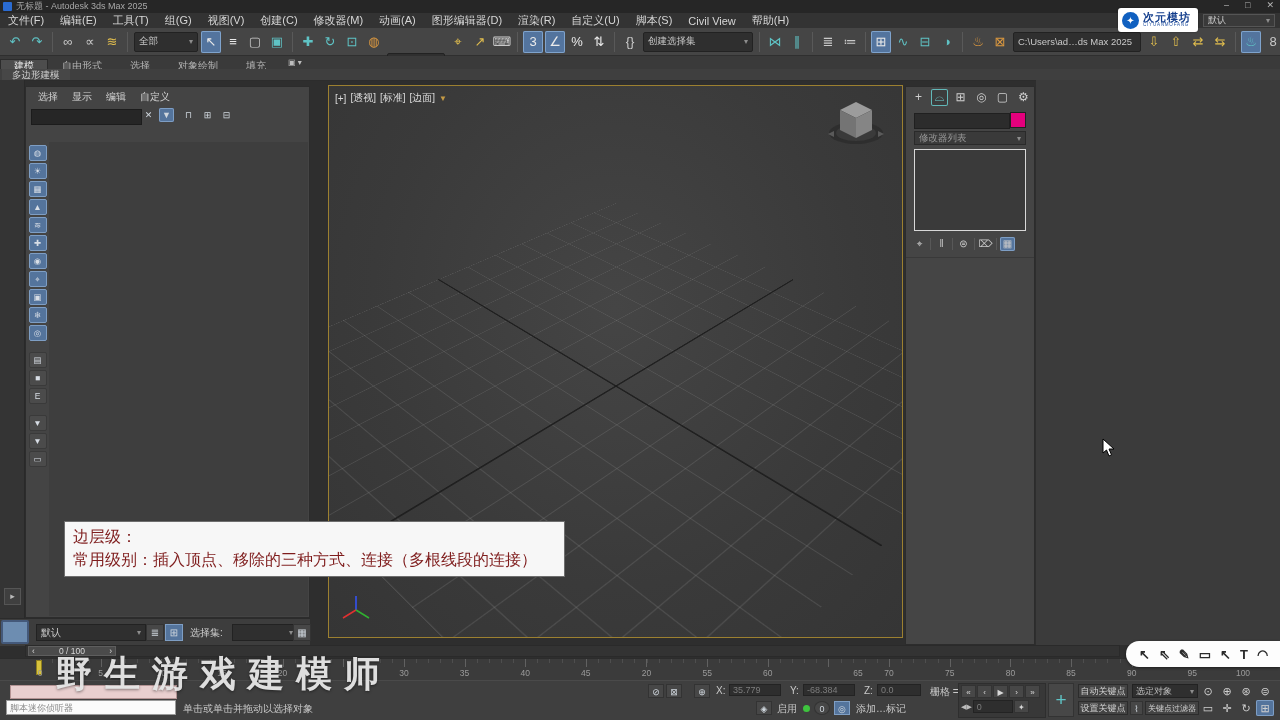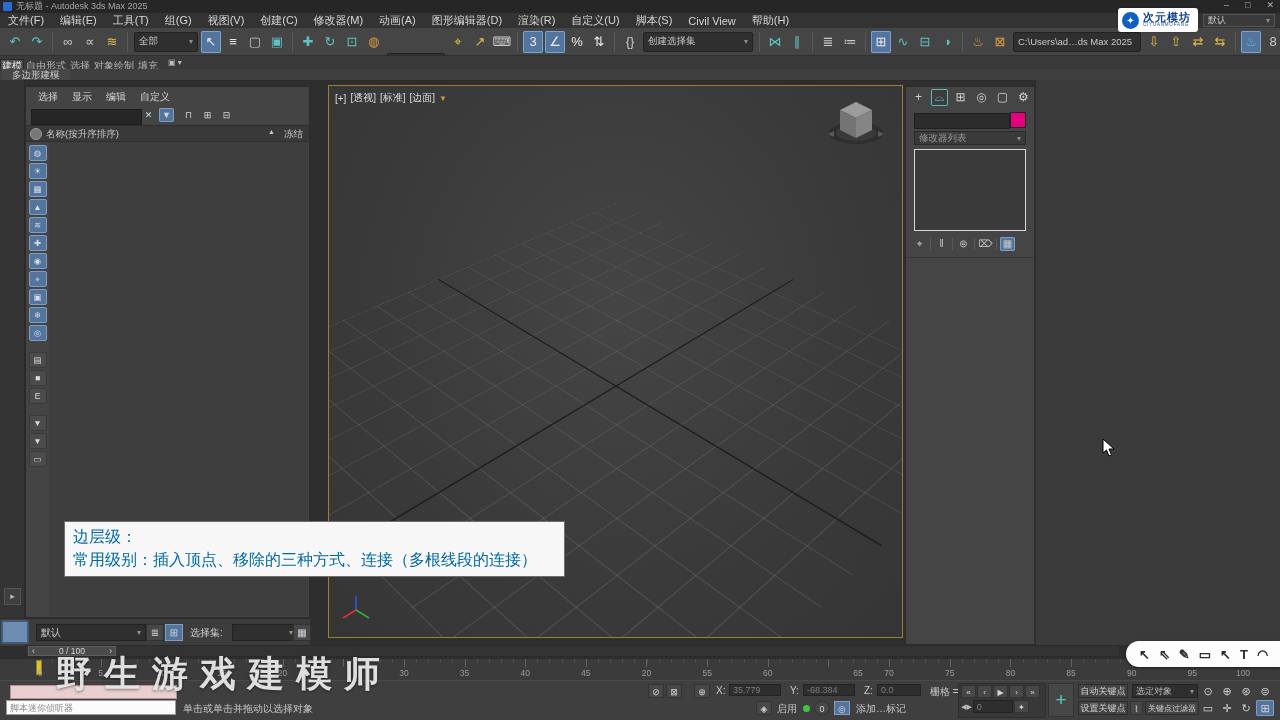--- a/index.html
+++ b/index.html
@@ -20,21 +20,21 @@
   .maintoolbar{position:absolute;left:0;top:28px;width:1280px;height:28px;background:#454545;display:flex;align-items:center;padding-left:4px;border-bottom:1px solid #2f2f2f;box-sizing:border-box;}
   .tbtn{width:20px;height:22px;line-height:22px;text-align:center;font-size:13px;border-radius:2px;margin:0 1px;flex:0 0 auto;}
   .tbtn.on{background:#53749e;box-shadow:inset 0 0 0 1px #7fa3cc;}
   .tsep{width:1px;height:20px;background:#595959;margin:0 4px;flex:0 0 auto;}
   .tdd{height:18px;background:#2f2f2f;border:1px solid #222;border-radius:2px;display:flex;align-items:center;justify-content:space-between;font-size:9.5px;color:#c9c9c9;padding:0 4px;margin:0 2px;flex:0 0 auto;overflow:hidden;white-space:nowrap;}
   .tdd-caret{color:#8d8d8d;font-size:8px;margin-left:3px;}
   .teal{color:#5fc3c5;}.yellow{color:#e0bd4e;}.orange{color:#df9a3f;}.gray{color:#c9c9c9;}.white{color:#eaeaea;}.green{color:#7ec24a;}
 
   
   .ribbon-tabs{position:absolute;left:0;top:56px;width:1280px;height:13px;background:#3a3a3a;display:flex;align-items:center;font-size:10px;color:#b5b5b5;}
-  .rtab{padding:0 2px;height:13px;line-height:13px;margin-top:6px;}
+  .rtab{padding:0 14px;height:13px;line-height:13px;margin-top:6px;}
   .rtab.active{background:#4d4d4d;color:#e9e9e9;box-shadow:inset 0 0 0 1px #2c2c2c;}
   .ribbon-more{font-size:8px;color:#bdbdbd;margin-left:8px;}
   .ribbon-row2{position:absolute;left:0;top:69px;width:1280px;height:11px;background:#3f3f3f;border-bottom:1px solid #2c2c2c;}
   .panel-tab{position:absolute;left:2px;top:0;height:11px;line-height:11px;padding:0 10px;background:#474747;font-size:9.5px;color:#cfcfcf;}
 
   
   .left-strip{position:absolute;left:0;top:80px;width:24px;height:538px;background:#343434;border-right:1px solid #292929;}
   .left-strip-btn{position:absolute;left:4px;top:508px;width:15px;height:15px;background:#3f3f3f;border:1px solid #555;color:#bbb;font-size:9px;text-align:center;line-height:15px;}
 
   
@@ -86,21 +86,21 @@
   .cp-swatch{position:absolute;left:104px;top:25px;width:14px;height:14px;border:1px solid #222;}
   .cp-modlist{position:absolute;left:8px;top:44px;width:112px;height:14px;background:#3a3a3a;border:1px solid #2a2a2a;display:flex;align-items:center;justify-content:space-between;padding:0 4px;font-size:9.5px;color:#979797;box-sizing:border-box;}
   .cp-stack{position:absolute;left:8px;top:62px;width:112px;height:82px;background:#3a3a3a;border:1px solid #d8d8d8;box-sizing:border-box;}
   .cp-stackbtns{position:absolute;left:6px;top:150px;display:flex;align-items:center;gap:3px;}
   .cpsb{width:15px;height:14px;line-height:14px;text-align:center;font-size:10px;color:#c9c9c9;}
   .cpsb.on{background:#54749c;box-shadow:inset 0 0 0 1px #7e9ec4;border-radius:2px;}
   .cpsb-sep{width:1px;height:12px;background:#585858;}
   .cp-div{position:absolute;left:0;top:170px;width:100%;border-top:1px solid #393939;}
 
   
-  .subtitle{position:absolute;left:64px;top:521px;width:501px;background:#f7f7f7;border:1px solid #6e6e6e;padding:3px 8px 5px 8px;z-index:55;color:#0369a1;font-size:16px;line-height:1.45;box-sizing:border-box;}
+  .subtitle{position:absolute;left:64px;top:521px;width:501px;background:#f7f7f7;border:1px solid #6e6e6e;padding:3px 8px 5px 8px;z-index:55;color:#7f1d1d;font-size:16px;line-height:1.45;box-sizing:border-box;}
 
   
   .tslider{position:absolute;left:25px;top:645px;width:1095px;height:12px;background:#333;border:1px solid #2a2a2a;box-sizing:border-box;}
   .ts-handle{position:absolute;left:2px;top:0;width:88px;height:10px;background:#4b4b4b;border:1px solid #5e5e5e;display:flex;align-items:center;justify-content:space-between;font-size:8.5px;color:#d8d8d8;padding:0 3px;box-sizing:border-box;}
   .ruler{position:absolute;left:0;top:658px;width:1280px;height:22px;background:#3b3b3b;border-top:1px solid #2c2c2c;border-bottom:1px solid #505050;
     background-image:repeating-linear-gradient(90deg,#616161 0 1px,transparent 1px 60.65px),repeating-linear-gradient(90deg,#4e4e4e 0 1px,transparent 1px 12.13px);
     background-size:1245px 8px,1245px 4px;background-position:40px 0,40px 0;background-repeat:no-repeat;}
   .rlabel{position:absolute;top:9px;font-size:8.5px;color:#9b9b9b;transform:translateX(-50%);}
   .rmarker{position:absolute;left:36px;top:1px;width:4px;height:13px;background:#d7c23c;border:1px solid #8f7f1e;}
 
@@ -257,26 +257,20 @@
         <span>编辑</span>
         <span>自定义</span>
       </div>
     <div class="se-search">
       <input class="se-input" placeholder="" style="">
       <span class="se-ic" style="left:115px;">✕</span>
       <span class="se-ic on" style="left:133px;">▼</span>
       <span class="se-ic" style="left:155px;">⊓</span>
       <span class="se-ic teal" style="left:174px;">⊞</span>
       <span class="se-ic teal" style="left:193px;">⊟</span>
-    </div>
-    <div class="se-header">
-      <span class="se-hd-circle"></span>
-      <span style="position:absolute;left:20px;top:2px;">名称(按升序排序)</span>
-      <span style="position:absolute;right:34px;top:2px;font-size:7px;">▲</span>
-      <span style="position:absolute;right:6px;top:2px;">冻结</span>
     </div>
     <div class="se-strip">
         <div class="sbtn on">◍</div>
         <div class="sbtn on">☀</div>
         <div class="sbtn on">▦</div>
         <div class="sbtn on">▲</div>
         <div class="sbtn on">≋</div>
         <div class="sbtn on">✚</div>
         <div class="sbtn on">◉</div>
         <div class="sbtn on">⌖</div>

